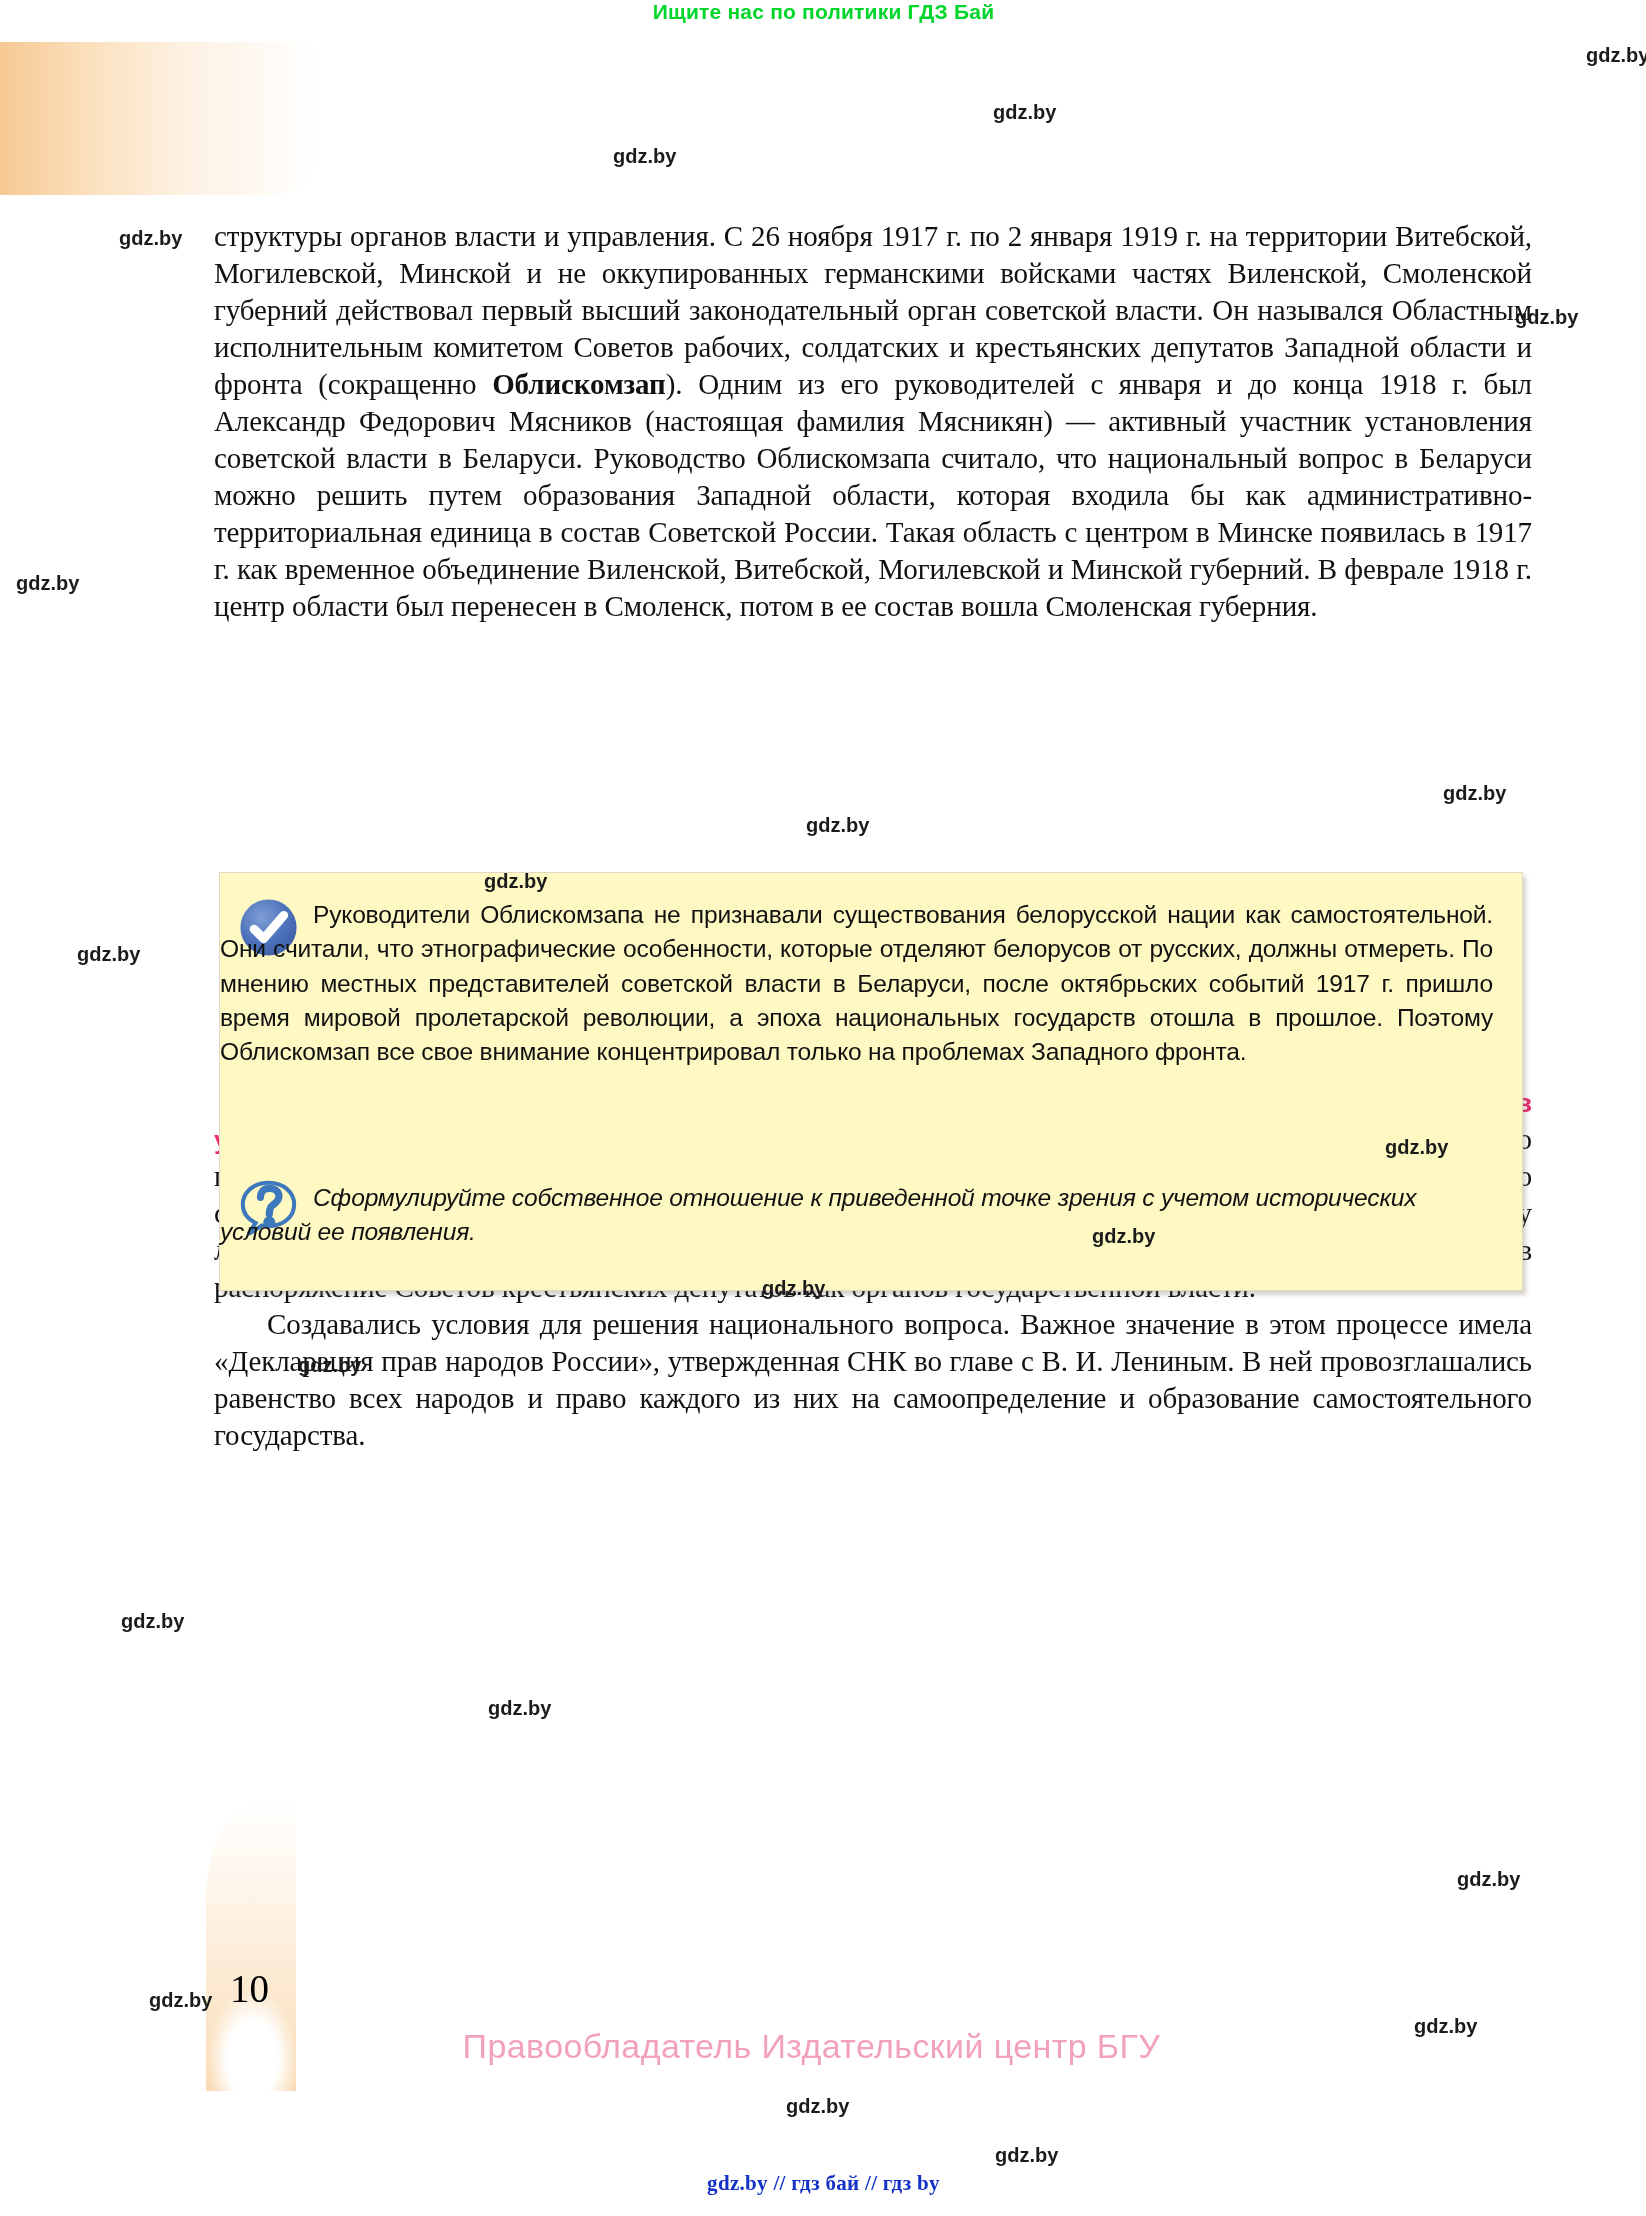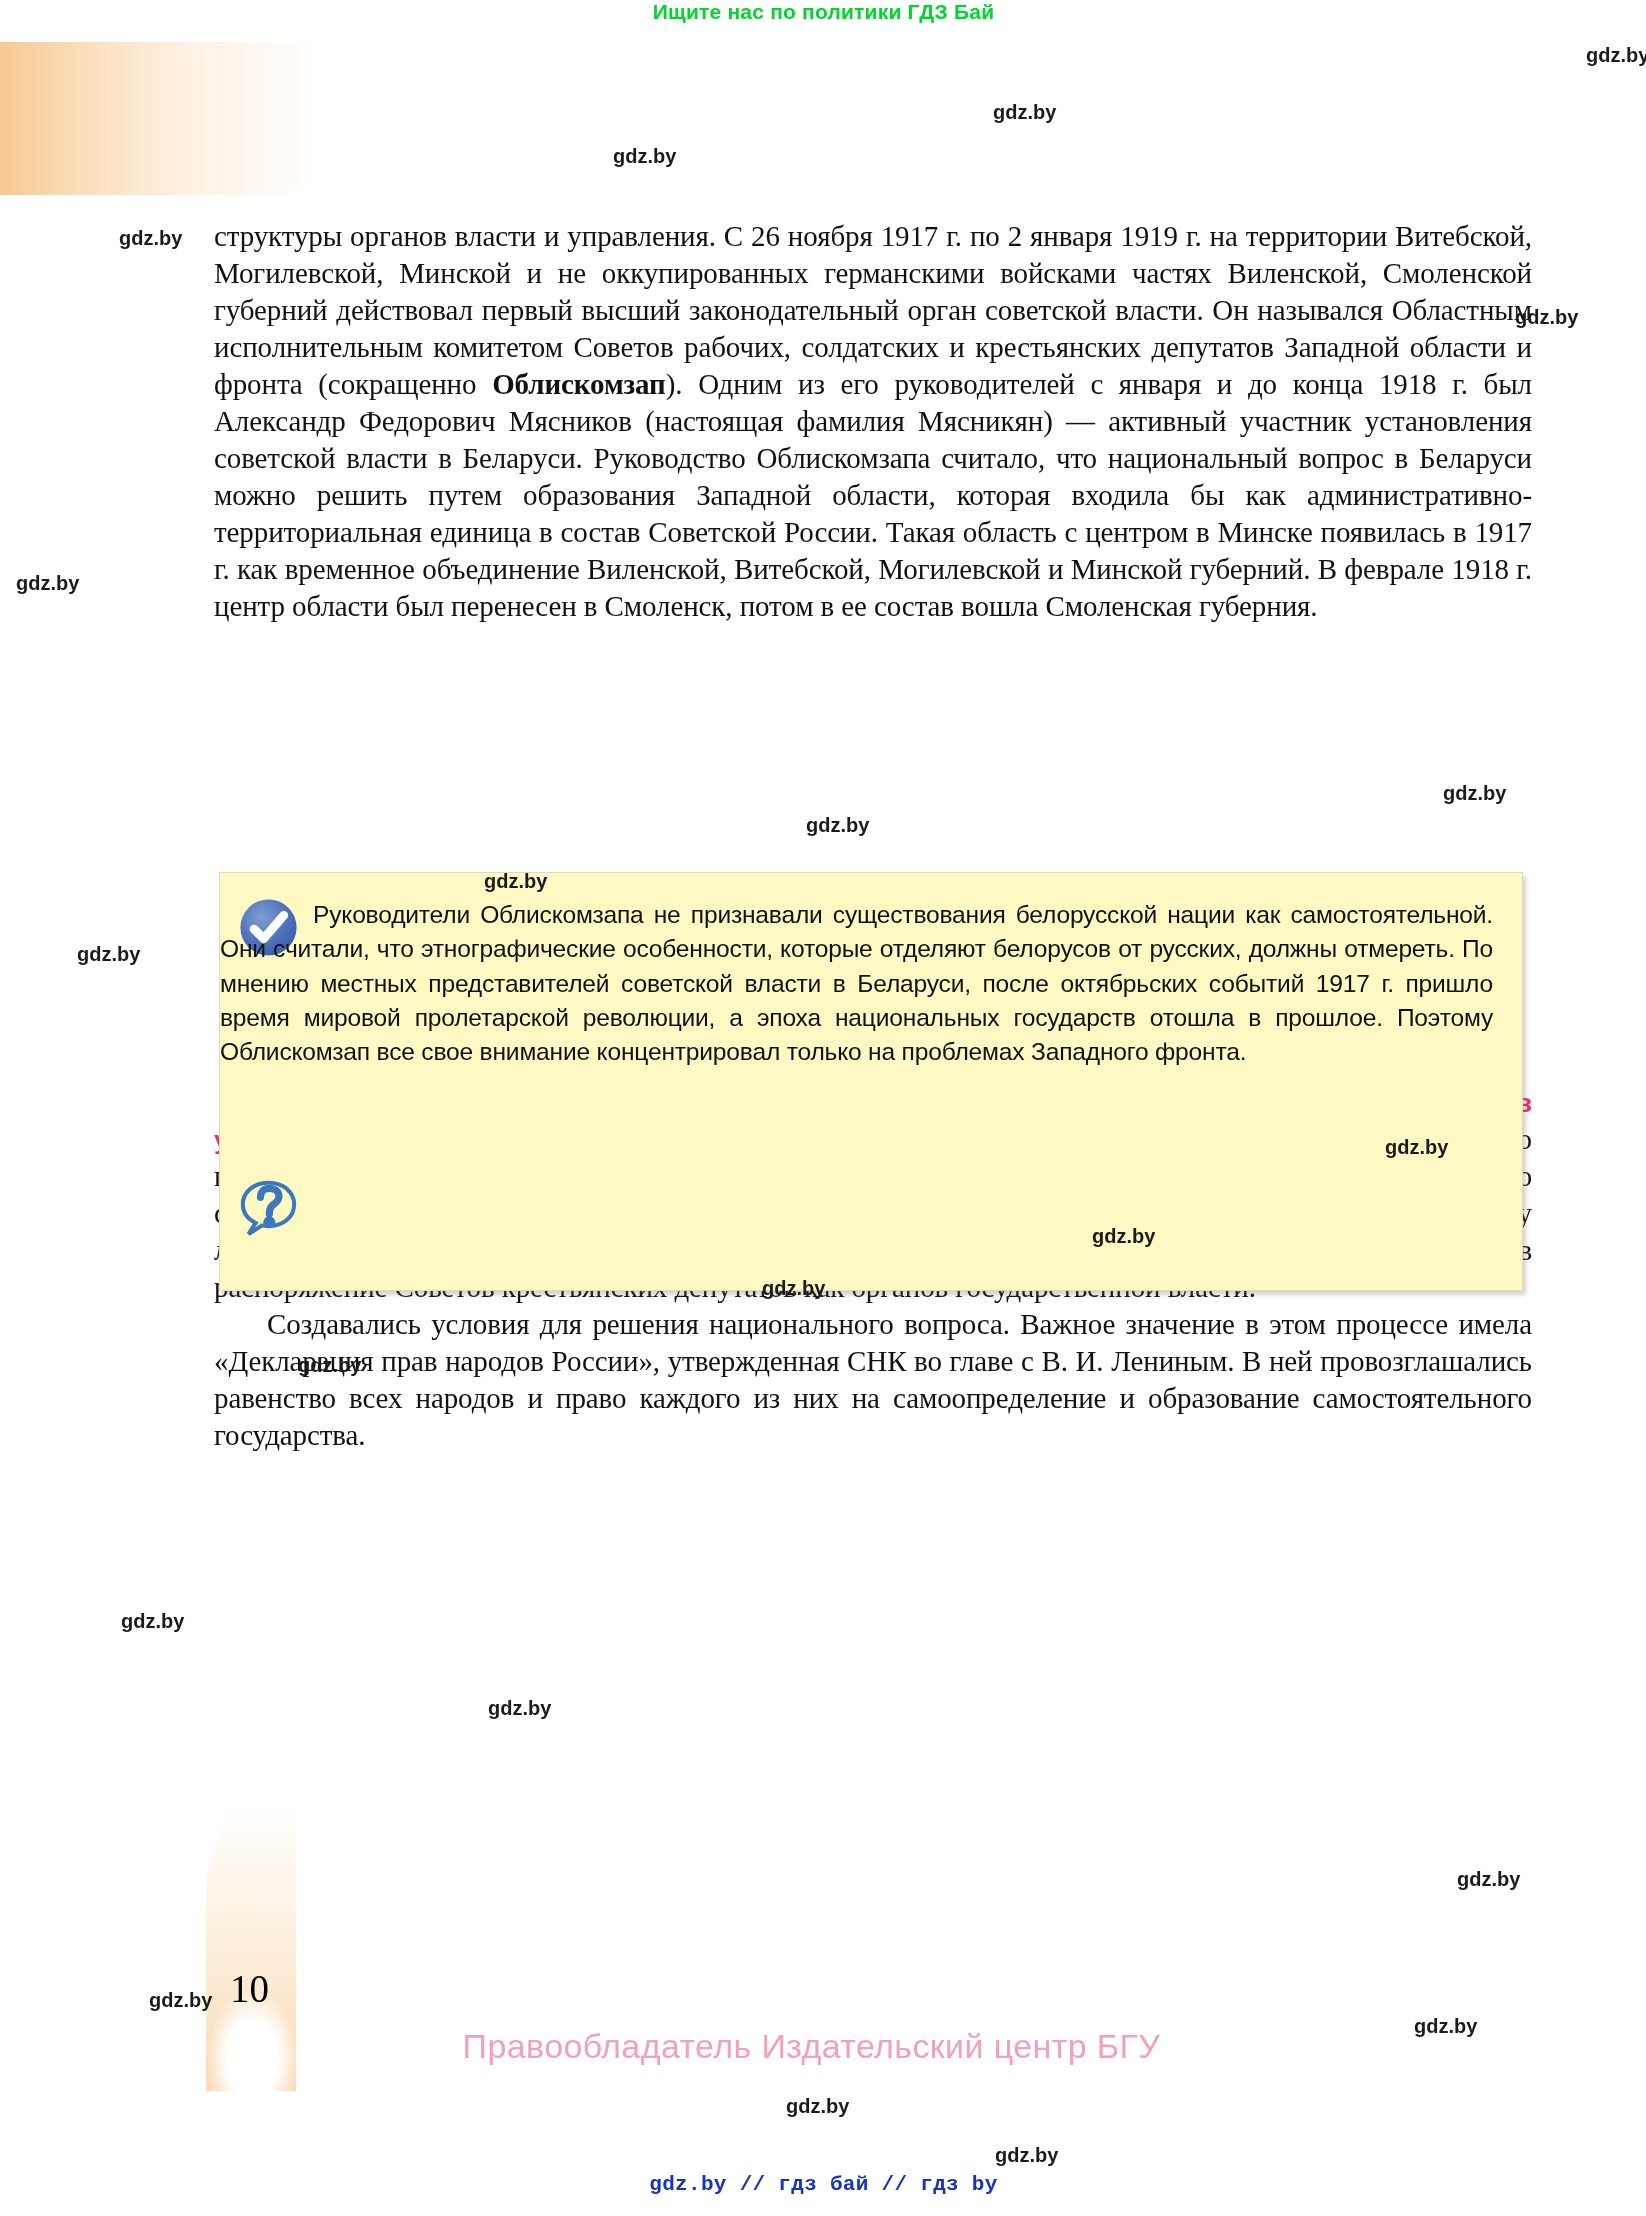--- a/index.html
+++ b/index.html
@@ -163,21 +163,21 @@
     font-family: "Liberation Sans", sans-serif;
     font-size: 34px;
     color: #f2a0c0;
     letter-spacing: 0.4px;
   }
   .bottom-links {
     position: absolute;
     left: 0; bottom: 20px;
     width: 1647px;
     text-align: center;
-    font-family: Liberation Mono, monospace;
+    font-family: Liberation Serif, serif;
     font-size: 21px;
     font-weight: bold;
     color: #1432c8;
     letter-spacing: 0.3px;
   }
 </style>
 </head>
 <body>
 
 <div class="edge-top-left"></div>
@@ -222,20 +222,23 @@
   <div class="icon-question">
     <svg viewBox="0 0 76 76" width="61" height="61">
       <path d="M38 6 C19 6 6 18 6 33 C6 43 12 51 22 56 L13 70 L30 59 C33 59.5 35 60 38 60
                C57 60 70 48 70 33 C70 18 57 6 38 6 Z" fill="none" stroke="#3d78bd" stroke-width="5"></path>
       <path d="M28 24 C28 17 33 13 39 13 C46 13 51 17 51 23 C51 30 44 32 41 36
                C39 39 39 42 39 45" fill="none" stroke="#3d78bd" stroke-width="9" stroke-linecap="round"></path>
       <circle cx="39" cy="55" r="7.5" fill="#3d78bd"></circle>
     </svg>
   </div>
 
+  <div class="callout-q">
+    <p>Сформулируйте собственное отношение к приведенной точке зрения с учетом исторических условий ее появления.</p>
+  </div>
 
 </div>
 
 <div class="page-number">10</div>
 <div class="copyright">Правообладатель Издательский центр БГУ</div>
 <div class="bottom-links">gdz.by  //  гдз бай  //  гдз by</div>
 
 <div id="watermark-layer">
     <div class="wm" style="left: 1586px; top: 44px;">gdz.by</div>
     <div class="wm" style="left: 993px; top: 101px;">gdz.by</div>

